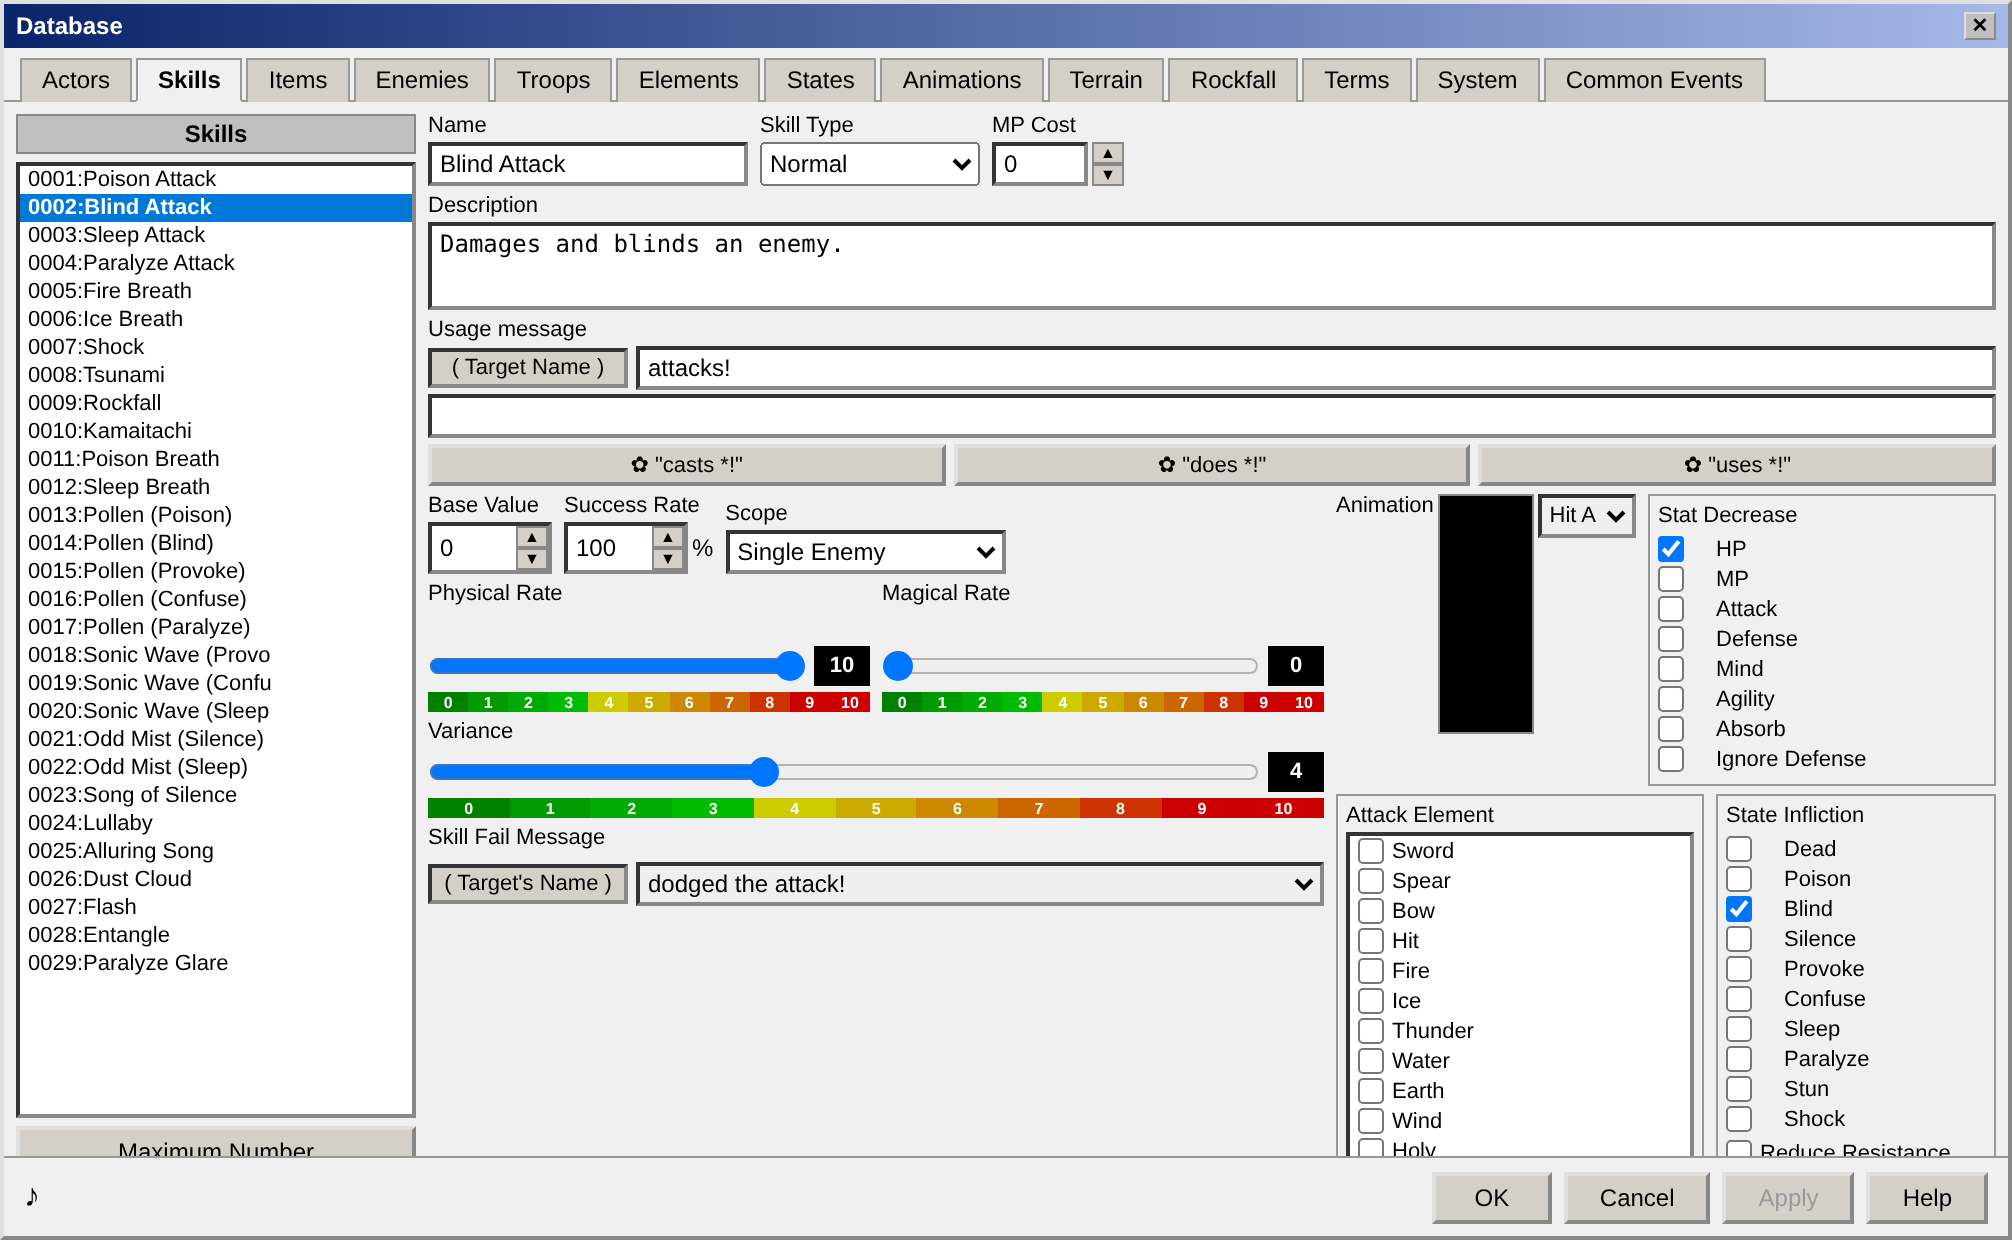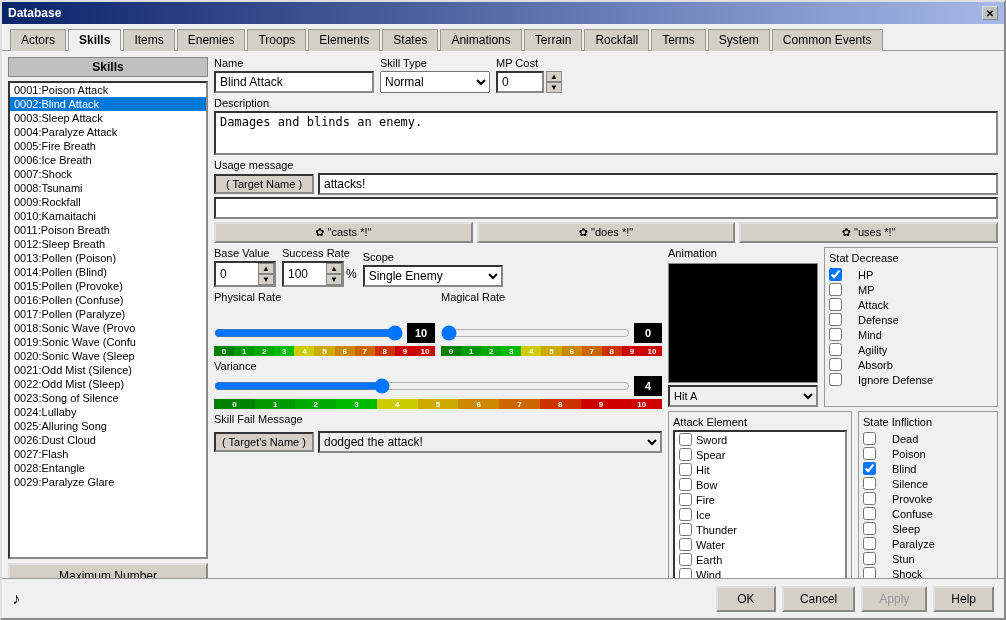--- a/index.html
+++ b/index.html
@@ -106,20 +106,21 @@
     .skills-list-item {
       padding: 1px 4px;
       cursor: pointer;
       white-space: nowrap;
       overflow: hidden;
     }
 
     .skills-list-item.selected {
       background: #0078d7;
       color: white;
+      font-weight: bold;
     }
 
     .max-number-btn {
       padding: 4px;
       background: #d4d0c8;
       border: 2px solid #888;
       border-top: 2px solid #dfdfdf;
       border-left: 2px solid #dfdfdf;
       text-align: center;
       cursor: pointer;
@@ -346,21 +347,20 @@
     }
 
     .animation-attack-row {
       display: flex;
       gap: 6px;
     }
 
     .animation-box {
       width: 150px;
       display: flex;
-      flex-direction: column;
       gap: 2px;
     }
 
     .animation-preview {
       width: 150px;
       height: 120px;
       background: black;
       border: 1px solid #888;
     }
 
@@ -786,25 +786,25 @@
                   <div class="element-item">
                     <input type="checkbox" style="">
                     <span>Sword</span>
                   </div>
                   <div class="element-item">
                     <input type="checkbox" style="">
                     <span>Spear</span>
                   </div>
                   <div class="element-item">
                     <input type="checkbox" style="">
+                    <span>Bow</span>
+                  </div>
+                  <div class="element-item">
+                    <input type="checkbox" style="">
                     <span>Hit</span>
-                  </div>
-                  <div class="element-item">
-                    <input type="checkbox" style="">
-                    <span>Bow</span>
                   </div>
                   <div class="element-item">
                     <input type="checkbox" style="">
                     <span>Fire</span>
                   </div>
                   <div class="element-item">
                     <input type="checkbox" style="">
                     <span>Ice</span>
                   </div>
                   <div class="element-item">

